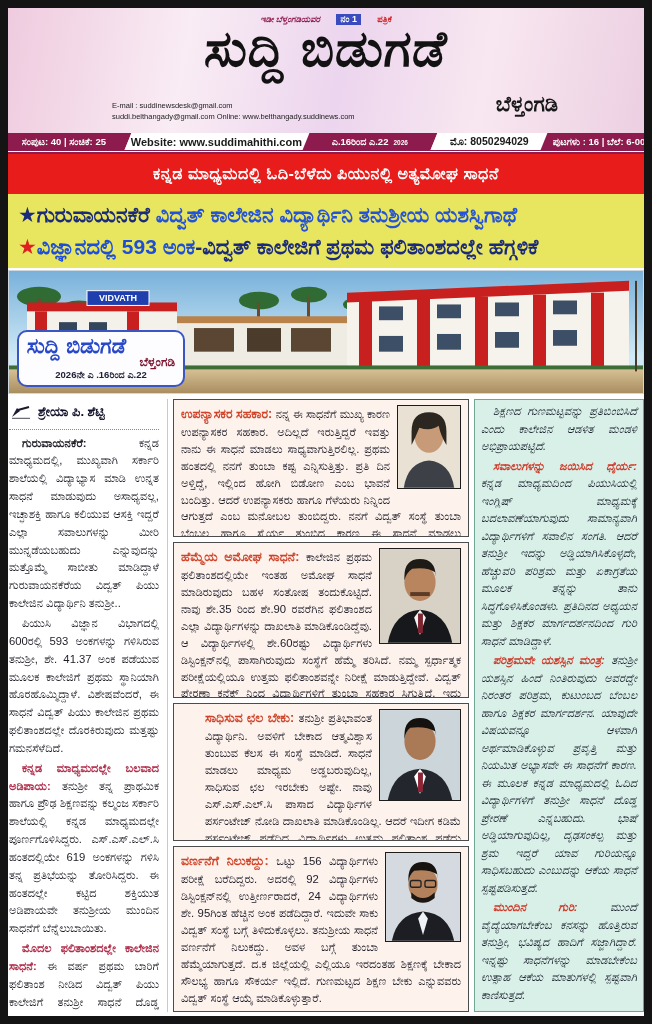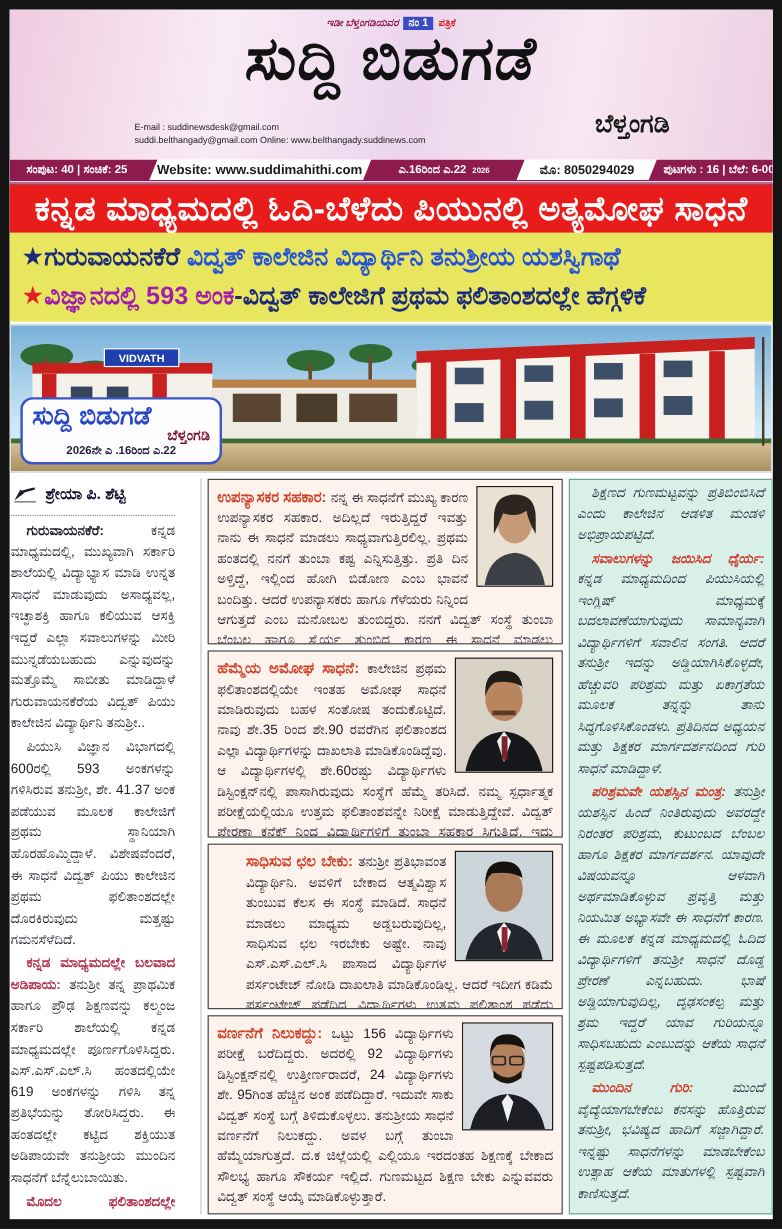--- a/index.html
+++ b/index.html
@@ -9,21 +9,21 @@
   .page{position:absolute;left:8px;top:8px;width:636px;height:1008px;background:#fff;
         display:flex;flex-direction:column;overflow:hidden;}
 
   
   .masthead{position:relative;height:146px;flex:0 0 auto;
     background:linear-gradient(100deg,#efcbdf 0%,#f9ecf4 28%,#ecd5ee 52%,#f8e7f0 74%,#eccfe2 100%);
     border-bottom:1px solid #8e1b4e;}
   .tagline{position:absolute;top:6px;left:0;right:0;text-align:center;font-size:8.5px;
     color:#8e1b4e;font-style:italic;font-weight:bold;}
   .tagline .badge{display:inline-block;background:#3a4bbf;color:#fff;font-style:normal;
-    padding:0 4px;margin:0 2px;font-size:9px;}
+    padding:0 4px;margin:0 14px;font-size:9px;}
   .tagline .suffix{color:#d42222;font-style:normal;}
   .logo{position:absolute;top:16px;left:0;right:0;text-align:center;font-size:50px;
     font-weight:900;color:#121212;letter-spacing:1px;line-height:1;transform:skewX(-4deg);}
   .edition{position:absolute;top:84px;right:86px;font-size:21px;font-weight:900;color:#181818;}
   .emails{position:absolute;top:92px;left:104px;font-size:7.5px;color:#222;line-height:1.5;}
   .license{position:absolute;top:113px;left:0;right:0;text-align:center;font-size:9.5px;
     font-weight:bold;color:#111;}
   .infobar{position:absolute;left:0;right:0;bottom:0;height:20px;display:flex;
     border-bottom:3px double #8e1b4e;background:#fff;overflow:hidden;font-weight:bold;}
   .seg{display:flex;align-items:center;justify-content:center;height:100%;
@@ -33,42 +33,42 @@
   .seg.white{background:#fff;color:#1a1a1a;}
   .seg.s1{width:128px;margin-left:-8px;font-size:9.5px;}
   .seg.s2{width:178px;font-size:11px;}
   .seg.s3{width:128px;font-size:9.5px;}
   .seg.s4{width:110px;font-size:10.5px;}
   .seg.s5{width:110px;margin-right:-8px;font-size:9.5px;}
   .seg .yr{font-size:6.5px;margin-left:5px;}
 
   
   .band-red{flex:0 0 auto;height:40px;background:#e91c1c;display:flex;align-items:center;
-    justify-content:center;color:#fff;font-size:28px;font-weight:900;letter-spacing:0.5px;}
+    justify-content:center;color:#fff;font-size:16px;font-weight:900;letter-spacing:0.5px;}
   .band-yellow{flex:0 0 auto;height:74px;background:#e8e65f;padding:3px 10px;display:flex;
     flex-direction:column;justify-content:center;gap:4px;font-size:21px;font-weight:900;line-height:1.35;}
   .band-yellow .star1{color:#1b2a7a;}
   .band-yellow .star2{color:#e02020;}
   .sub-dark{color:#1b2a7a;}
   .sub-blue{color:#2553d6;}
-  .sub-purple{color:#a21caf;}
+  .sub-purple{color:#1d4ed8;}
 
   
   .photo-wrap{flex:0 0 auto;position:relative;height:124px;margin:2px 0;border:1px solid #cfd8df;
     overflow:hidden;}
   .photo-svg{display:block;width:100%;height:100%;}
   .overlay-card{position:absolute;left:8px;bottom:6px;width:168px;background:#fdfdff;
     border:2px solid #3a56c5;border-radius:10px;padding:3px 8px 4px;}
   .overlay-title{font-size:21px;font-weight:900;color:#2748c8;line-height:1.05;transform:skewX(-4deg);}
   .overlay-place{text-align:right;font-size:12px;font-weight:900;color:#7c1430;margin-top:-2px;}
   .overlay-date{text-align:center;font-size:9.5px;font-weight:bold;color:#20203a;}
 
   
   .content{flex:1 1 auto;display:flex;padding:3px 0 4px;gap:5px;overflow:hidden;}
-  .col-left{width:160px;flex:0 0 auto;padding:0 21px 0 1px;border-right:1px solid #c9c9c9;
+  .col-left{width:160px;flex:0 0 auto;padding:0 8px 0 1px;border-right:1px solid #c9c9c9;
     font-size:11.3px;line-height:1.58;text-align:justify;color:#1d1d26;}
   .byline{display:flex;align-items:center;gap:7px;font-size:13px;font-weight:900;color:#10102a;
     border-bottom:1px dotted #8a8a8a;padding:3px 2px 6px;margin-bottom:5px;}
   .col-left p{margin:0 0 2px;text-indent:13px;}
   .lead-loc{font-weight:bold;}
   .subhead-maroon{color:#b02f4c;font-weight:900;}
 
   .col-mid{width:296px;flex:0 0 auto;display:flex;flex-direction:column;gap:5px;}
   .qbox{border:1px solid #4c4c4c;background:#fdf2ec;padding:5px 7px 4px;font-size:11.3px;
     line-height:1.5;text-align:justify;color:#20202c;overflow:hidden;position:relative;}

